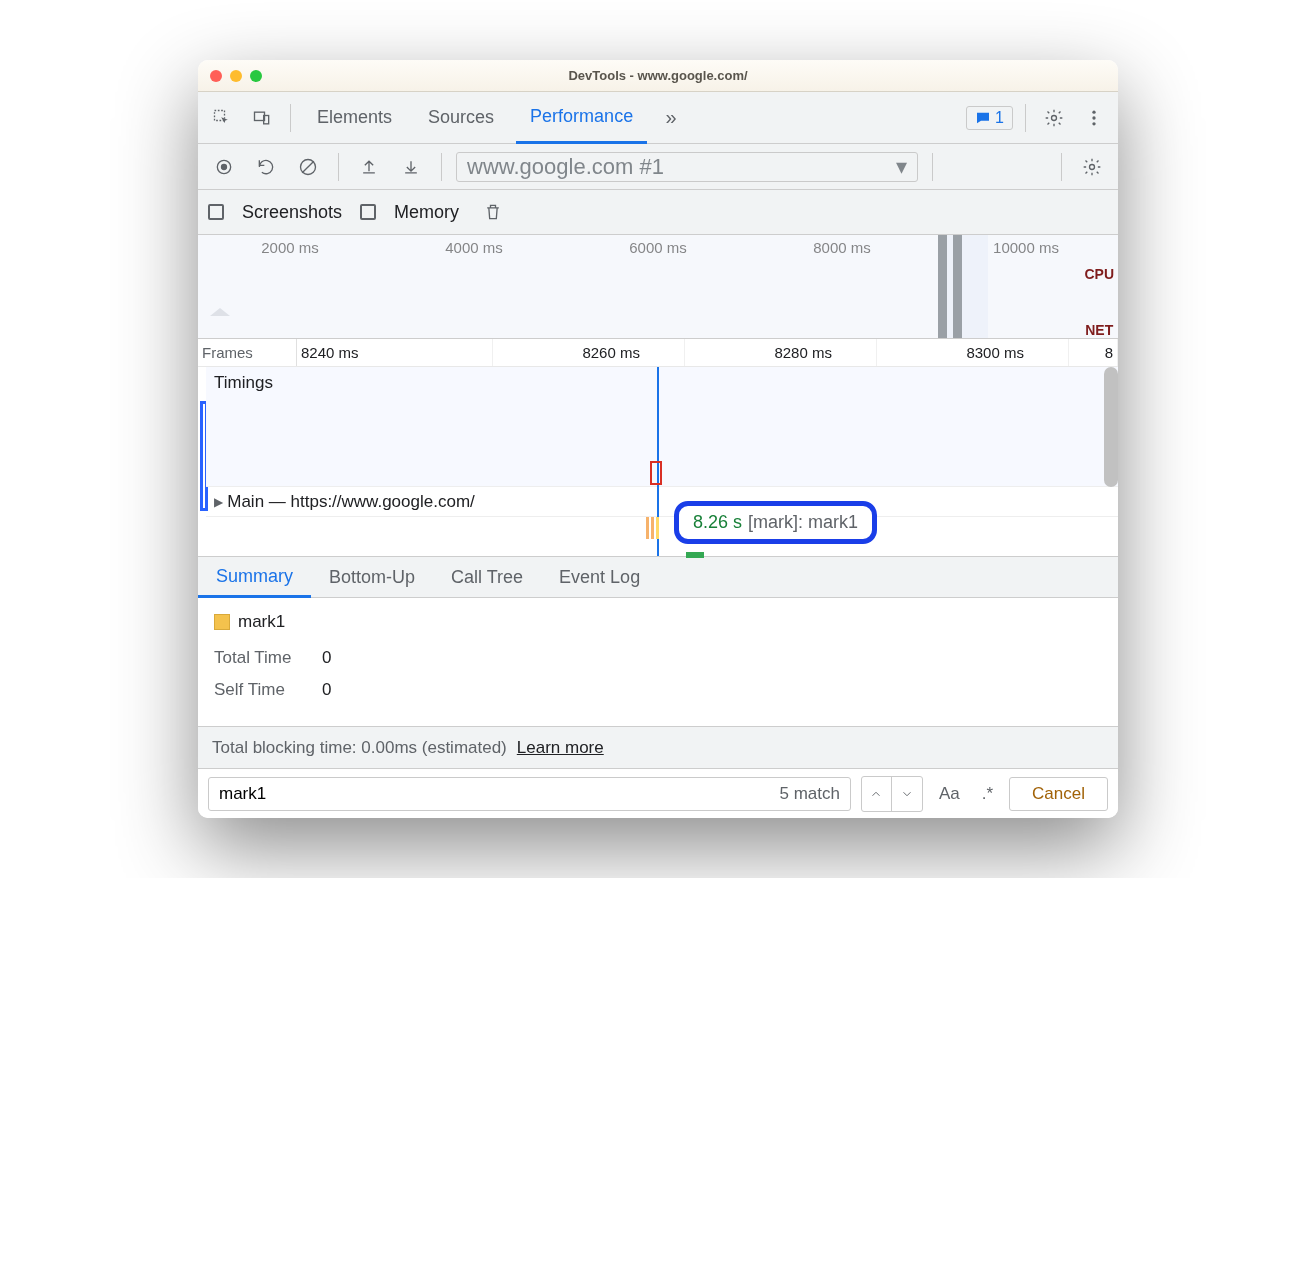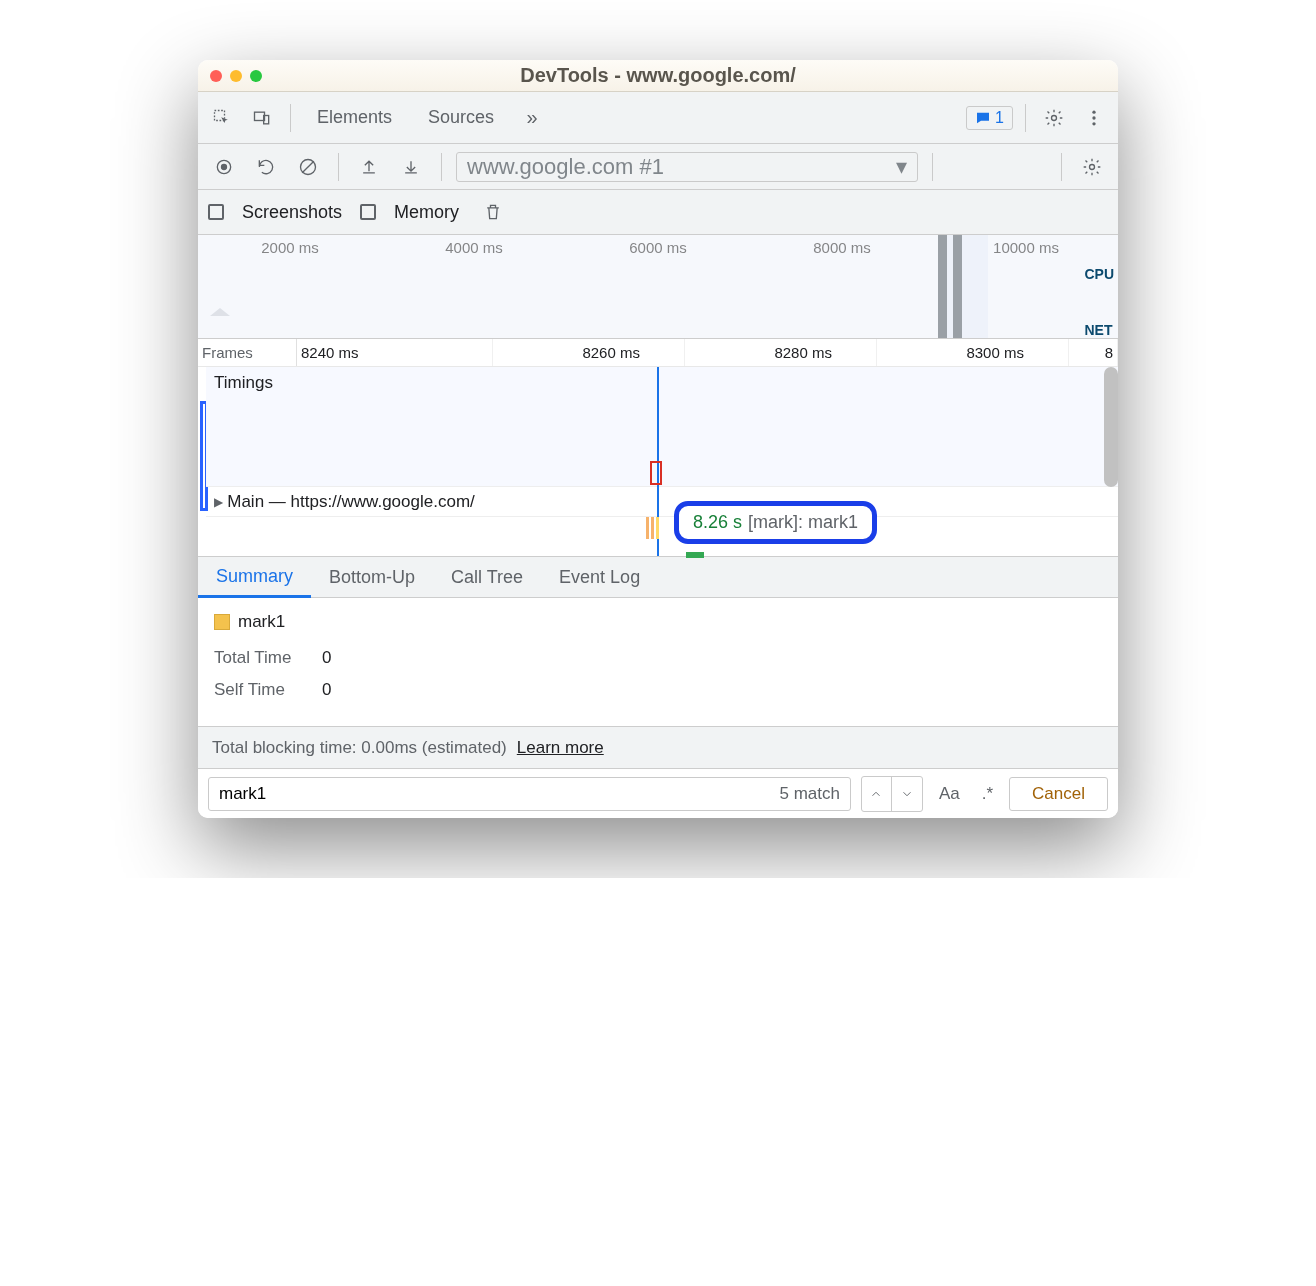--- a/index.html
+++ b/index.html
@@ -6,21 +6,21 @@
 body { background: #fff; display: flex; align-items: flex-start; justify-content: center; padding: 60px 40px; }
 .window { width: 920px; border-radius: 10px; box-shadow: 0 30px 80px rgba(0,0,0,0.45); background: #fff; overflow: hidden; position: relative; }
 
 
 .titlebar { height: 32px; background: linear-gradient(#fefcf7,#f7f2e8); display: flex; align-items: center; padding: 0 12px; border-bottom: 1px solid #d7d2c6; position: relative; }
 .traffic { display: flex; gap: 8px; }
 .dot { width: 12px; height: 12px; border-radius: 50%; }
 .dot.red { background: #ff5f57; }
 .dot.yellow { background: #febc2e; }
 .dot.green { background: #28c840; }
-.title { position: absolute; left: 0; right: 0; text-align: center; font-size: 20px; font-weight: 600; color: #59554d; pointer-events: none; }
+.title { position: absolute; left: 0; right: 0; text-align: center; font-size: 13px; font-weight: 600; color: #59554d; pointer-events: none; }
 
 
 .tabbar { height: 52px; display: flex; align-items: center; background: #f1f3f4; border-bottom: 1px solid #cdcdcd; padding: 0 8px; gap: 8px; }
 .ico { width: 32px; height: 32px; display: flex; align-items: center; justify-content: center; color: #5f6368; cursor: pointer; }
 .ico svg { width: 20px; height: 20px; }
 .vdiv { width: 1px; height: 28px; background: #cacaca; margin: 0 4px; }
 .tab { padding: 0 14px; font-size: 18px; color: #5f6368; cursor: pointer; height: 52px; display: flex; align-items: center; }
 .tab.active { color: #1a73e8; border-bottom: 3px solid #1a73e8; margin-bottom: -1px; }
 .spacer { flex: 1; }
 .badge { display: flex; align-items: center; gap: 4px; border: 1px solid #cacaca; border-radius: 3px; padding: 2px 8px; color: #1a73e8; font-size: 16px; }
@@ -31,21 +31,21 @@
 .recorder-dropdown .dd { margin-left: auto; }
 
 
 .checkrow { height: 44px; display: flex; align-items: center; background: #f1f3f4; padding: 0 10px; gap: 18px; font-size: 18px; color: #202124; }
 .chk { width: 16px; height: 16px; border: 2px solid #5f6368; border-radius: 2px; }
 
 
 .overview { height: 104px; background: #eef2fa; border-top: 1px solid #cdcdcd; position: relative; overflow: hidden; }
 .ov-ticks { display: flex; height: 24px; font-size: 15px; color: #202124; align-items: center; }
 .ov-tick { flex: 1; text-align: center; }
-.ov-labels { position: absolute; right: 4px; top: 28px; font-size: 14px; font-weight: 700; color: #0c4a6e; text-align: left; line-height: 1.6; }
+.ov-labels { position: absolute; right: 4px; top: 28px; font-size: 14px; font-weight: 700; color: #7f1d1d; text-align: center; line-height: 1.6; }
 .ov-handles { position: absolute; left: 740px; top: 0; bottom: 0; display: flex; gap: 6px; }
 .ov-handle { width: 9px; background: #9aa0a6; }
 .ov-mask-l { position: absolute; left: 0; top: 0; bottom: 0; right: 175px; background: rgba(255,255,255,0.45); }
 .ov-mask-r { position: absolute; right: 0; top: 0; bottom: 0; width: 130px; background: rgba(255,255,255,0.45); }
 .ov-bump { position: absolute; left: 12px; bottom: 22px; width: 0; height: 0; border-left: 10px solid transparent; border-right: 10px solid transparent; border-bottom: 8px solid #c3c9d4; }
 
 
 .detail-head { height: 28px; display: flex; align-items: stretch; border-top: 1px solid #cdcdcd; font-size: 15px; color: #202124; position: relative; background: #fff; }
 .detail-head .lbl { width: 99px; border-right: 1px solid #e0e0e0; display: flex; align-items: center; padding: 0 4px; color: #5f6368; font-size: 15px; position: relative; }
 .detail-head .ticks { flex: 1; display: flex; }
@@ -124,20 +124,21 @@
     </div>
     <div class="ico">
       <svg viewBox="0 0 24 24">
           <rect x="3" y="5" width="12" height="10"></rect>
           <rect x="14" y="9" width="6" height="10"></rect>
         </svg>
     </div>
     <div class="vdiv"></div>
     <div class="tab">Elements</div>
     <div class="tab">Sources</div>
+    <div class="tab active">Performance</div>
     <div class="ico" style="font-size:20px;">»</div>
     <div class="spacer"></div>
     <div class="badge">
       <svg viewBox="0 0 24 24" width="16" height="16" style="fill:#1a73e8;stroke:none">
           <path d="M3 4h18v12H9l-6 4z"></path>
         </svg>
       <span>1</span>
     </div>
     <div class="vdiv"></div>
     <div class="ico">

